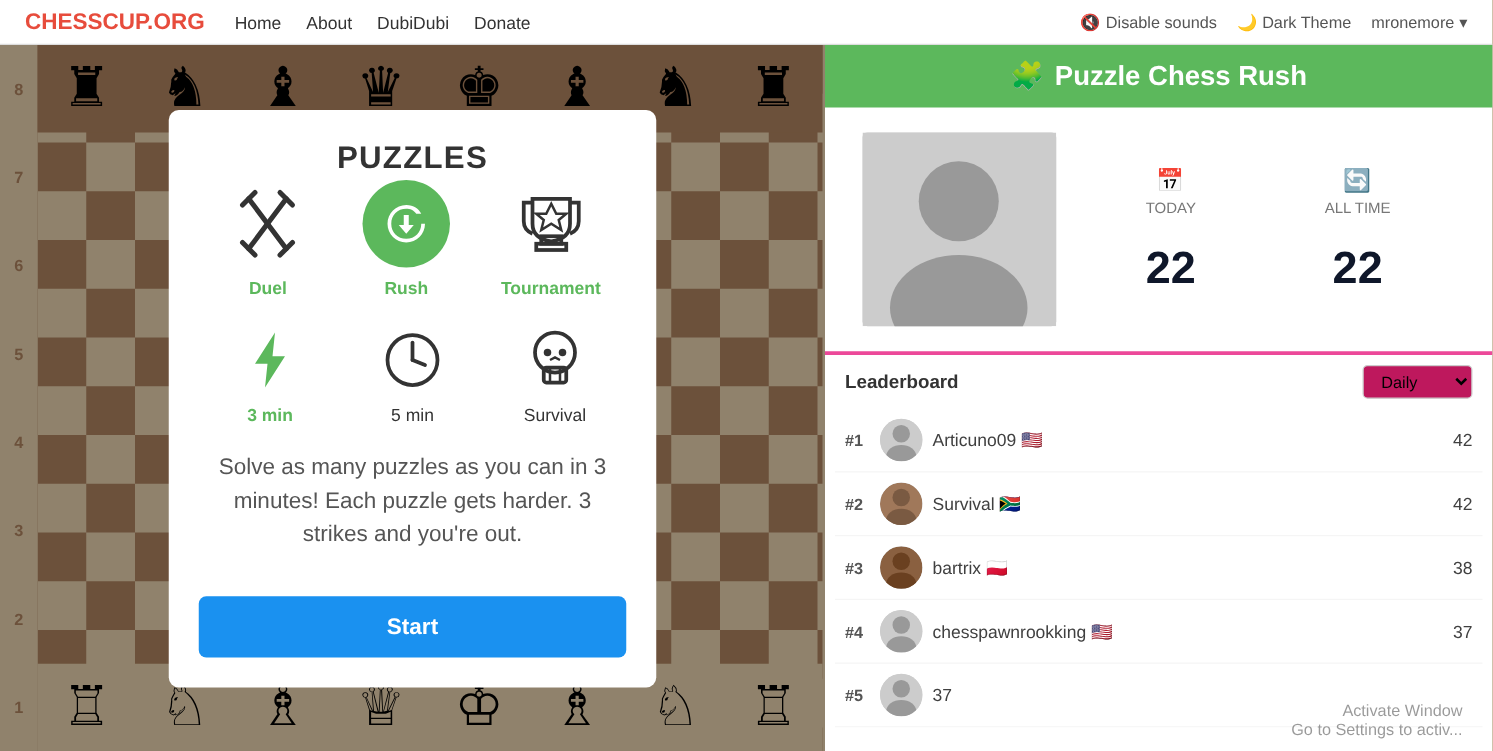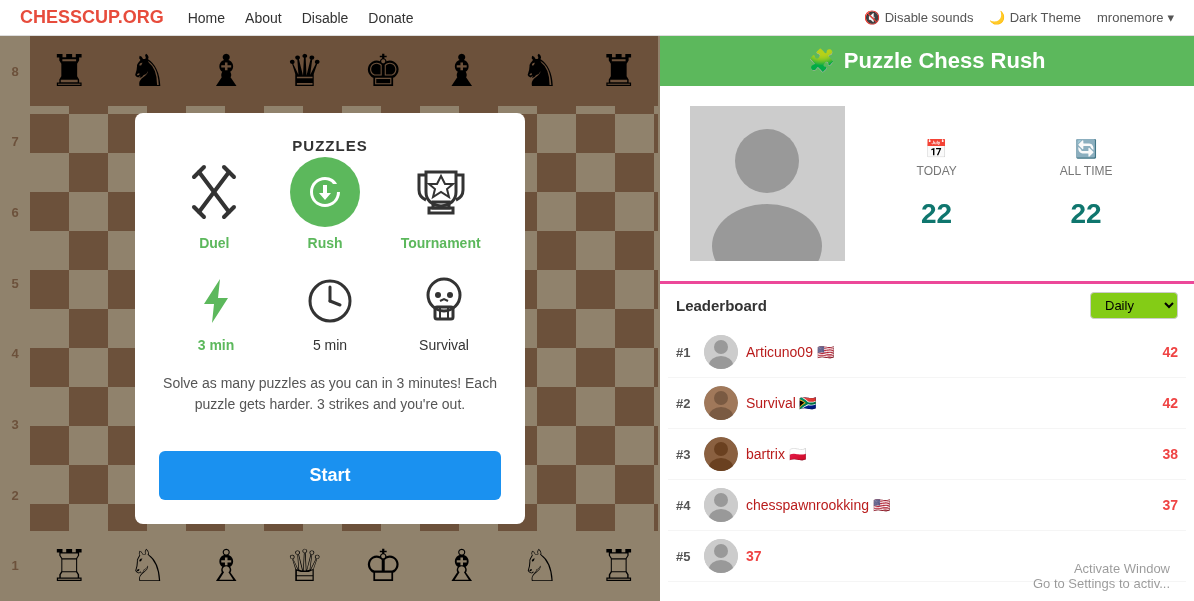--- a/index.html
+++ b/index.html
@@ -71,21 +71,21 @@
       z-index: 5;
     }
     .modal {
       background: #fff;
       border-radius: 8px;
       padding: 24px;
       width: 390px;
       text-align: center;
     }
     .modal-title {
-      font-size: 15px;
+      font-size: 25px;
       font-weight: bold;
       color: #333;
       margin-bottom: 3px;
       letter-spacing: 1px;
     }
     .puzzle-modes {
       display: flex;
       justify-content: space-around;
       margin-bottom: 20px;
     }
@@ -133,21 +133,21 @@
       justify-content: center;
       margin-bottom: 6px;
     }
     .time-label {
       font-size: 14px;
       color: #333;
     }
     .time-label.active { color: #5cb85c; font-weight: bold; }
 
     .modal-desc {
-      font-size: 14px;
+      font-size: 18px;
       color: #555;
       margin-bottom: 36px;
       line-height: 1.5;
     }
     .start-btn {
       background: #1a91f0;
       color: #fff;
       border: none;
       border-radius: 6px;
       width: 100%;
@@ -204,37 +204,37 @@
       display: flex;
       justify-content: space-around;
     }
     .stat-item {
       display: flex;
       flex-direction: column;
       align-items: center;
     }
     .stat-icon { font-size: 18px; color: #555; margin-bottom: 4px; }
     .stat-label { font-size: 12px; color: #777; margin-bottom: 20px; }
-    .stat-value { font-size: 28px; font-weight: bold; color: #0f766e; }
+    .stat-value { font-size: 36px; font-weight: bold; color: #0f172a; }
 
     
     .leaderboard-header {
       display: flex;
       align-items: center;
       justify-content: space-between;
       padding: 8px 16px;
       border-top: 3px solid #ec4899;
     }
     .leaderboard-title { font-size: 15px; color: #333; font-weight: bold; }
     .leaderboard-filter {
       padding: 4px 10px;
       border: 1px solid #ccc;
       border-radius: 4px;
       font-size: 13px;
-      background: #84cc16;
+      background: #be185d;
       cursor: pointer;
     }
 
     .leaderboard-list { padding: 0 8px; }
     .lb-item {
       display: flex;
       align-items: center;
       padding: 8px 8px;
       border-bottom: 1px solid #f5f5f5;
     }
@@ -247,26 +247,26 @@
       margin-right: 8px;
       display: flex;
       align-items: center;
       justify-content: center;
       overflow: hidden;
       flex-shrink: 0;
     }
     .lb-name {
       flex: 1;
       font-size: 14px;
-      color: #b91c1c;
+      color: #404040;
       display: flex;
       align-items: center;
       gap: 4px;
     }
-    .lb-score { font-size: 14px; color: #ef4444; font-weight: bold; }
+    .lb-score { font-size: 14px; color: #404040; font-weight: normal; }
 
     .flag { font-size: 14px; }
 
     
     .chess-visual {
       width: 660px;
       height: 565px;
       position: relative;
       overflow: hidden;
     }
@@ -330,21 +330,21 @@
     }
   </style>
 </head>
 <body>
 
 <header class="header">
   <div class="logo">CHESSCUP.ORG</div>
   <nav class="nav-links">
     <a href="#">Home</a>
     <a href="#">About</a>
-    <a href="#">Disable</a>
+    <a href="#">DubiDubi</a>
     <a href="#">Donate</a>
   </nav>
   <div class="header-right">
     <span>
       <span>🔇</span>
       <span>Disable sounds</span>
     </span>
     <span>
       <span>🌙</span>
       <span>Dark Theme</span>

